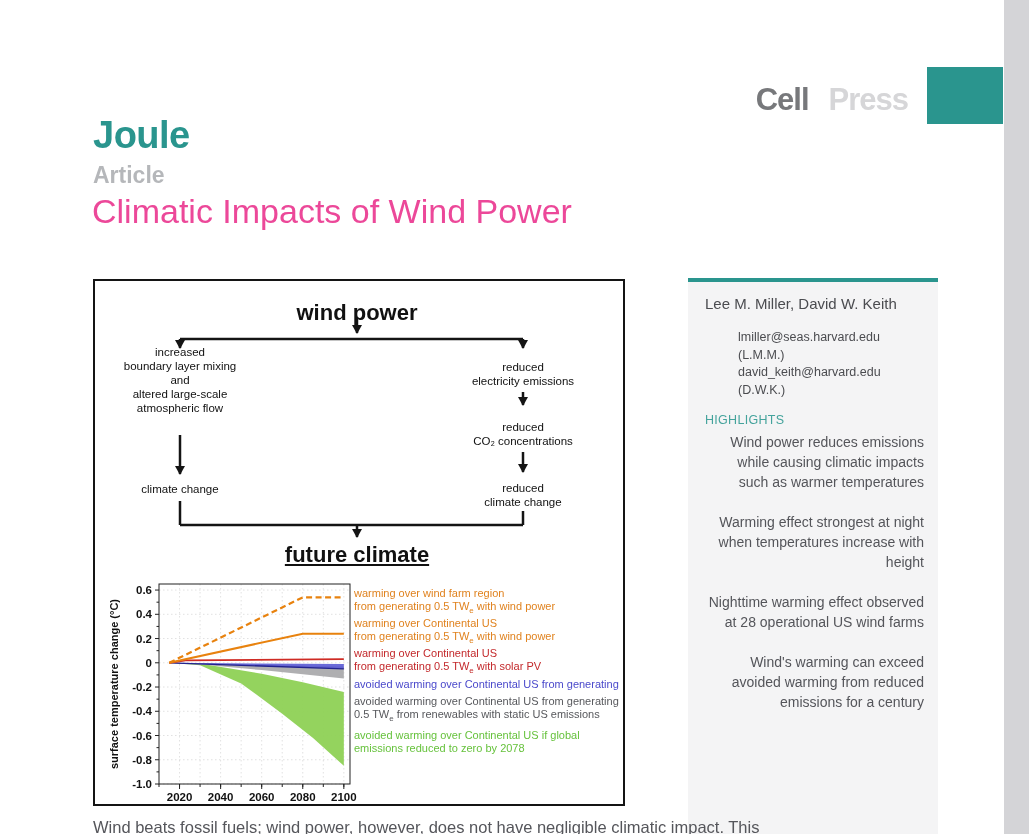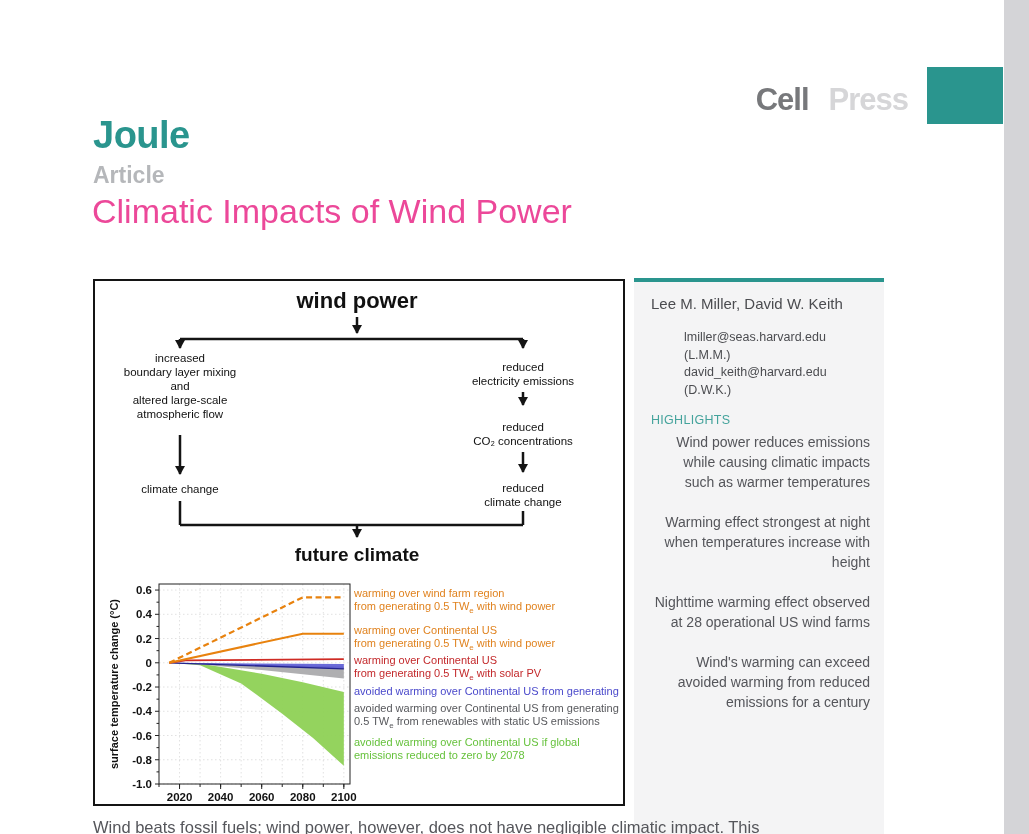--- a/index.html
+++ b/index.html
@@ -18,31 +18,31 @@
   .article-type{position:absolute;left:93px;top:162px;font-size:23px;font-weight:bold;color:var(--article_gray);}
   .title{position:absolute;left:92px;top:192px;margin:0;font-size:34px;font-weight:400;color:#ec4899;}
   
   .figure{position:absolute;left:93px;top:279px;width:532px;height:527px;
           border:2px solid #141414;box-sizing:border-box;background:#fff;}
   .figure svg{position:absolute;left:0;top:0;}
   .dg{position:absolute;text-align:center;white-space:pre-line;
       font-family:"Liberation Sans","DejaVu Sans",sans-serif;
       font-size:11.5px;line-height:14px;color:#111;}
   .dg.t1{font-weight:bold;font-size:22px;line-height:24px;}
-  .dg.tb{font-weight:bold;font-size:19px;line-height:21px;}
+  .dg.tb{font-weight:bold;font-size:22px;line-height:21px;text-decoration:underline;}
   #chart-g text{font-family:"Liberation Sans","DejaVu Sans",sans-serif;}
   
   .legend{position:absolute;left:259px;top:306px;width:270px;}
   .leg-item{font-size:11px;line-height:13px;white-space:nowrap;}
   .leg-line sub{font-size:8px;}
-  .leg-item:nth-child(1){margin-bottom:7px;}
+  .leg-item:nth-child(1){}
   .leg-item:nth-child(4){margin-bottom:4px;}
   .leg-item:nth-child(5){margin-bottom:4px;}
   
-  .sidebar{position:absolute;left:634px;top:278px;width:250px;height:556px;
+  .sidebar{position:absolute;left:688px;top:278px;width:250px;height:556px;
            background:var(--sidebar_bg);border-top:4px solid var(--teal);
            padding:13px 14px 0 17px;box-sizing:border-box;color:var(--sidebar_text);}
   .authors{font-size:15px;color:#4B4C50;margin-bottom:17px;}
   .email{font-size:12.5px;line-height:17.5px;color:#4B4C50;padding-left:33px;}
   .hl-label{margin-top:14px;font-size:12.5px;color:var(--highlight_teal);letter-spacing:.3px;}
   .hl{font-size:14px;line-height:20px;margin:5px 0 0;text-align:right;}
   .hl + .hl{margin-top:20px;}
   
   .body-snippet{position:absolute;left:93px;top:818px;width:560px;
                 font-size:16.5px;color:#55565B;white-space:nowrap;}
@@ -150,22 +150,22 @@
         <text x="57" y="385.7878787878788" text-anchor="end" font-size="11.5" font-weight="bold" fill="#111">0</text>
         <text x="57" y="410.03030303030306" text-anchor="end" font-size="11.5" font-weight="bold" fill="#111">-0.2</text>
         <text x="57" y="434.2727272727273" text-anchor="end" font-size="11.5" font-weight="bold" fill="#111">-0.4</text>
         <text x="57" y="458.5151515151515" text-anchor="end" font-size="11.5" font-weight="bold" fill="#111">-0.6</text>
         <text x="57" y="482.75757575757575" text-anchor="end" font-size="11.5" font-weight="bold" fill="#111">-0.8</text>
         <text x="57" y="507" text-anchor="end" font-size="11.5" font-weight="bold" fill="#111">-1.0</text>
         <text transform="translate(23 403) rotate(-90)" text-anchor="middle" font-size="11" font-weight="bold" fill="#111">surface temperature change (°C)</text>
       </g>
   </svg>
 
-  <div class="dg t1" style="left:182px;top:8px;width:160px;">wind power</div>
-  <div class="dg" style="left:5px;top:70px;width:160px;text-align:center;">increased
+  <div class="dg t1" style="left:182px;top:20px;width:160px;">wind power</div>
+  <div class="dg" style="left:5px;top:64px;width:160px;text-align:center;">increased
 boundary layer mixing
 and
 altered large-scale
 atmospheric flow</div>
   <div class="dg" style="left:5px;top:201px;width:160px;">climate change</div>
   <div class="dg" style="left:348px;top:79px;width:160px;">reduced
 electricity emissions</div>
   <div class="dg" style="left:348px;top:139px;width:160px;">reduced
 CO₂ concentrations</div>
   <div class="dg" style="left:348px;top:200px;width:160px;">reduced

